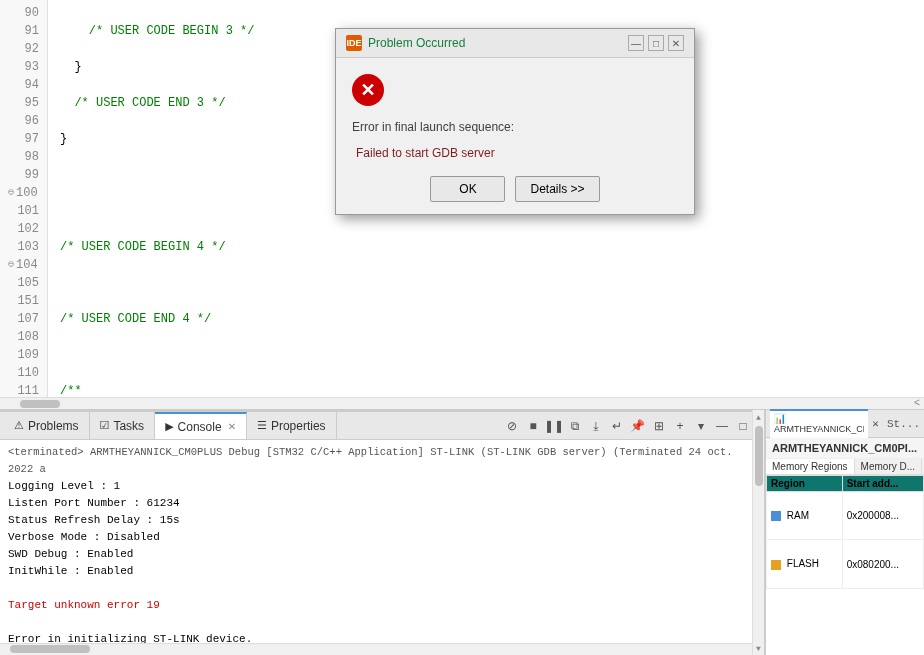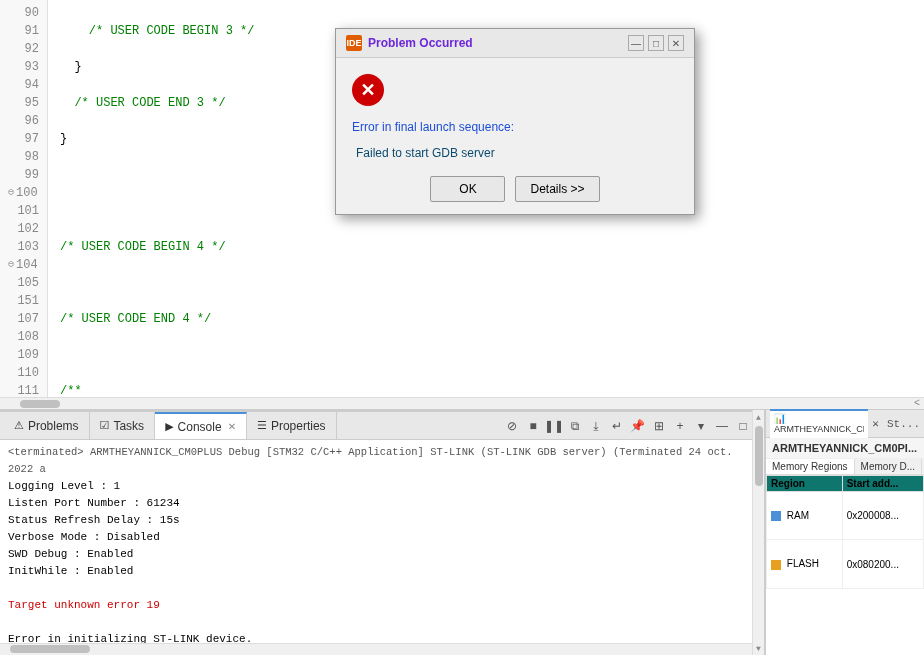--- a/index.html
+++ b/index.html
@@ -350,22 +350,22 @@
       display: flex;
       align-items: center;
       justify-content: center;
       font-size: 9px;
       color: white;
       font-weight: bold;
     }
 
     .modal-title-text {
       font-size: 12px;
-      color: #6d28d9;
-      font-weight: bold;
+      color: #15803d;
+      font-weight: normal;
     }
 
     .modal-window-controls {
       display: flex;
       gap: 4px;
     }
 
     .win-ctrl {
       width: 16px;
       height: 16px;
@@ -409,27 +409,27 @@
       color: #333;
       line-height: 1.5;
     }
 
     .modal-section {
       margin-bottom: 8px;
     }
 
     .modal-section-label {
       font-size: 12px;
-      color: #1d4ed8;
+      color: #404040;
       margin-bottom: 12px;
     }
 
     .modal-section-value {
       font-size: 12px;
-      color: #0c4a6e;
+      color: #7f1d1d;
       margin-left: 4px;
     }
 
     .modal-buttons {
       display: flex;
       justify-content: center;
       gap: 10px;
       margin-top: 16px;
     }
 

